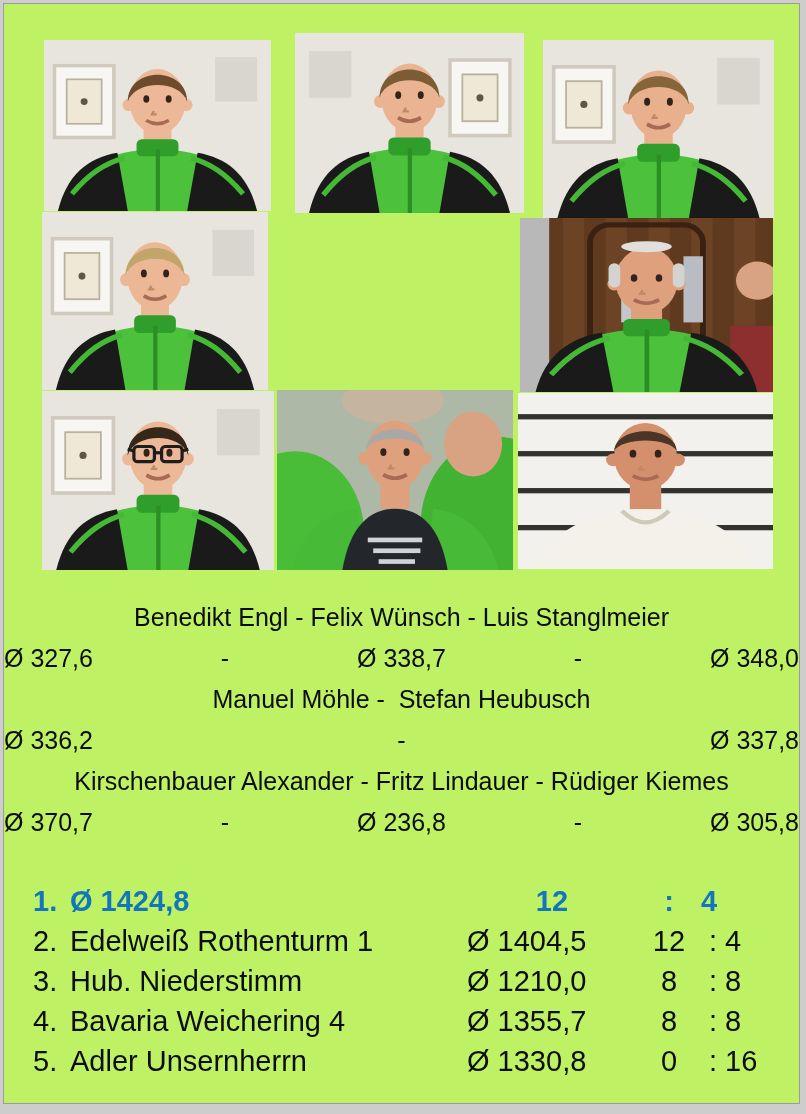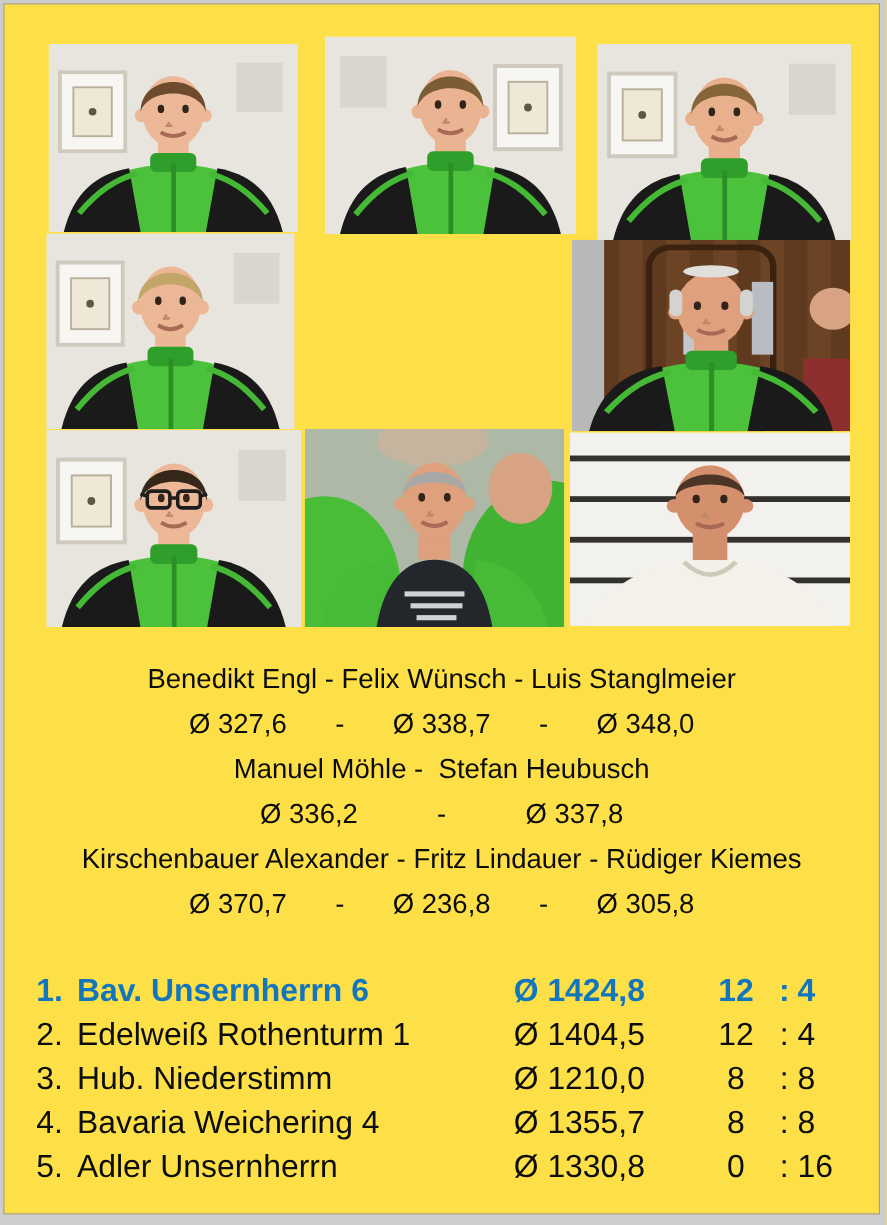--- a/index.html
+++ b/index.html
@@ -3,37 +3,37 @@
 <meta charset="utf-8">
 <style>
   html,body{margin:0;padding:0}
   body{
     width:806px;height:1114px;position:relative;background:#cdcdcd;
     font-family:"Liberation Sans","DejaVu Sans",sans-serif;
     -webkit-font-smoothing:antialiased;
   }
   .page{
     position:absolute;left:3px;top:3px;width:795px;height:1099px;
-    background:#fde047;border:1px solid #9c9c9c;
+    background:#bef264;border:1px solid #9c9c9c;
   }
   
   .photo{position:absolute;overflow:hidden}
   .photo svg{display:block}
   .p1{left:40px;top:36px;width:227px;height:171px}
   .p2{left:291px;top:29px;width:229px;height:180px}
   .p3{left:539px;top:36px;width:231px;height:179px}
   .p4{left:38px;top:208px;width:226px;height:178px}
   .p5{left:516px;top:214px;width:253px;height:174px}
   .p6{left:38px;top:387px;width:232px;height:179px}
   .p7{left:273px;top:386px;width:236px;height:180px}
   .p8{left:514px;top:389px;width:255px;height:176px}
   
   .roster{position:absolute;left:0;top:599px;width:100%;text-align:center;color:#0c0c0c}
   .names{font-size:25px;line-height:28px;margin-bottom:13px;white-space:pre-wrap}
-  .avgs{display:flex;justify-content:center;align-items:baseline;gap:44px;
+  .avgs{display:flex;justify-content:space-between;align-items:baseline;gap:44px;
         font-size:25px;line-height:28px;margin-bottom:13px}
   .avgs.two{gap:72px}
   
   .standings{position:absolute;left:29px;top:877px;color:#0d0d0d}
   .srow{display:grid;grid-template-columns:37px 397px 170px 64px 24px 45px;
         height:40px;align-items:center;font-size:29px}
   .srow .pf{text-align:center}
   .srow .sep{text-align:center}
   .srow .pa{text-align:left}
   .srow.hl{color:var(--hl,#1376bd);font-weight:bold}
@@ -276,21 +276,20 @@
         <span>Ø 370,7</span>
         <span>-</span>
         <span>Ø 236,8</span>
         <span>-</span>
         <span>Ø 305,8</span>
       </div>
     </div>
   <div id="standings" class="standings">
       <div class="srow hl">
         <span class="rank">1.</span>
-        <span class="team">Bav. Unsernherrn 6</span>
         <span class="avg">Ø 1424,8</span>
         <span class="pf">12</span>
         <span class="sep">:</span>
         <span class="pa">4</span>
       </div>
       <div class="srow">
         <span class="rank">2.</span>
         <span class="team">Edelweiß Rothenturm 1</span>
         <span class="avg">Ø 1404,5</span>
         <span class="pf">12</span>

